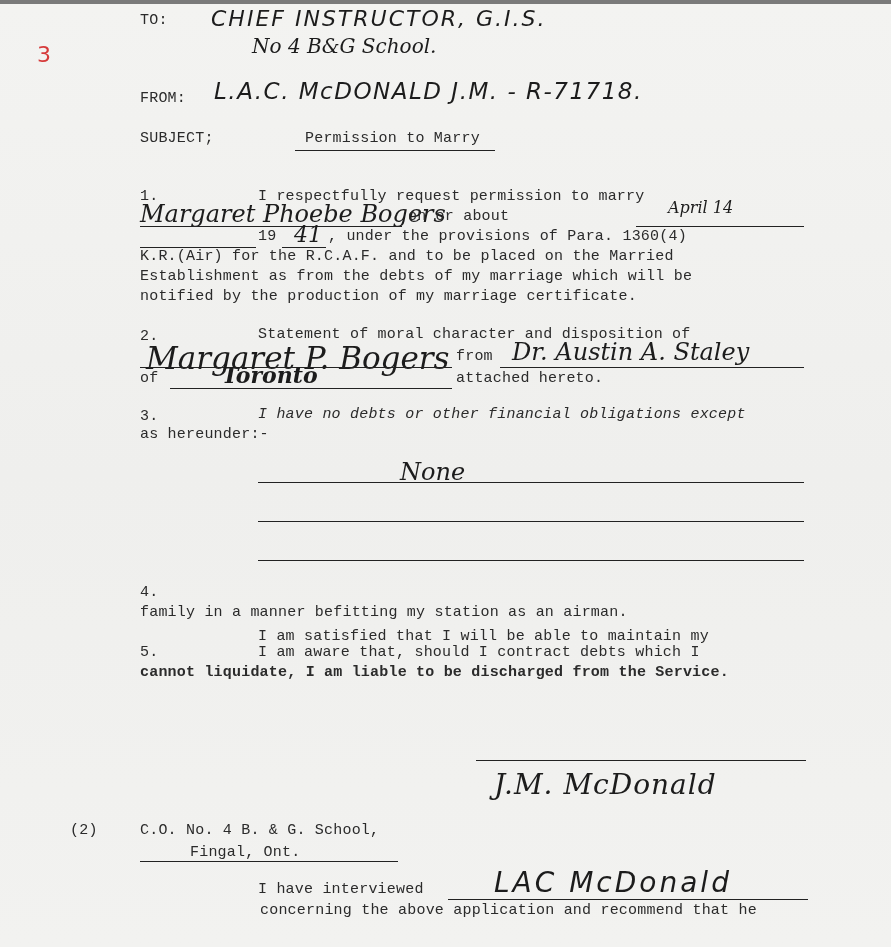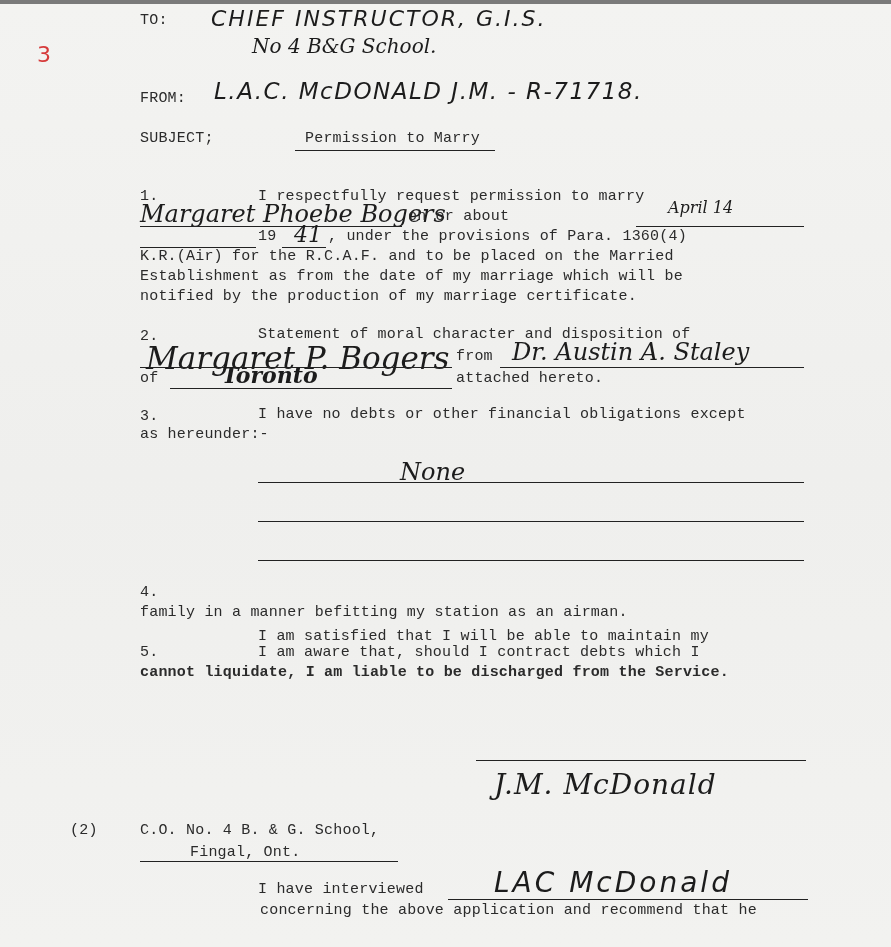--- a/index.html
+++ b/index.html
@@ -46,37 +46,37 @@
   <div class="rule" style="left:140px;top:222px;width:262px;"></div>
   <div class="abs type" style="left:408px;top:204px;">on or about</div>
   <div class="abs hand" style="left:668px;top:194px;font-size:16px;">April 14</div>
   <div class="rule" style="left:636px;top:222px;width:168px;"></div>
   <div class="rule" style="left:140px;top:243px;width:116px;"></div>
   <div class="abs type" style="left:258px;top:224px;">19</div>
   <div class="abs hand" style="left:294px;top:218px;font-size:22px;">41</div>
   <div class="rule" style="left:282px;top:243px;width:44px;"></div>
   <div class="abs type" style="left:328px;top:224px;">, under the provisions of Para. 1360(4)</div>
   <div class="abs type" style="left:140px;top:244px;">K.R.(Air) for the R.C.A.F. and to be placed on the Married</div>
-  <div class="abs type" style="left:140px;top:264px;">Establishment as from the date of my marriage which will be</div>
+  <div class="abs type" style="left:140px;top:264px;">Establishment as from the debts of my marriage which will be</div>
   <div class="abs type" style="left:140px;top:284px;">notified by the production of my marriage certificate.</div>
 
   <div class="abs type" style="left:140px;top:324px;">2.</div>
   <div class="abs type" style="left:258px;top:322px;">Statement of moral character and disposition of</div>
   <div class="abs hand" style="left:146px;top:336px;font-size:31px;">Margaret P. Bogers</div>
   <div class="rule" style="left:140px;top:363px;width:312px;"></div>
   <div class="abs type" style="left:456px;top:344px;">from</div>
   <div class="abs hand" style="left:512px;top:334px;font-size:24px;">Dr. Austin A. Staley</div>
   <div class="rule" style="left:500px;top:363px;width:304px;"></div>
   <div class="abs type" style="left:140px;top:366px;">of</div>
   <div class="abs hand" style="left:222px;top:358px;font-size:22px;font-weight:bold;">Toronto</div>
   <div class="rule" style="left:170px;top:384px;width:282px;"></div>
   <div class="abs type" style="left:456px;top:366px;">attached hereto.</div>
 
   <div class="abs type" style="left:140px;top:404px;">3.</div>
-  <div class="abs type" style="left:258px;top:402px;">I have no debts or other financial obligations except</div>
+  <div class="abs type" style="left:258px;top:402px;font-style:italic;">I have no debts or other financial obligations except</div>
   <div class="abs type" style="left:140px;top:422px;">as hereunder:-</div>
   <div class="abs hand" style="left:400px;top:454px;font-size:24px;">None</div>
   <div class="rule" style="left:258px;top:478px;width:546px;"></div>
   <div class="rule" style="left:258px;top:517px;width:546px;"></div>
   <div class="rule" style="left:258px;top:556px;width:546px;"></div>
 
   <div class="abs type" style="left:140px;top:580px;">4.</div>
   <div class="abs type" style="left:258px;top:580px;margin-top:44px;">I am satisfied that I will be able to maintain my</div>
   <div class="abs type" style="left:140px;top:600px;">family in a manner befitting my station as an airman.</div>
 

